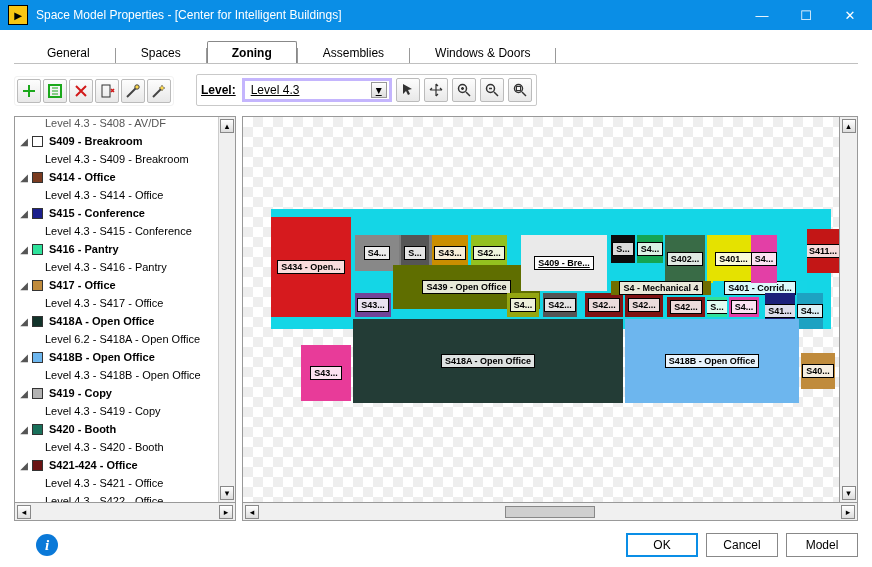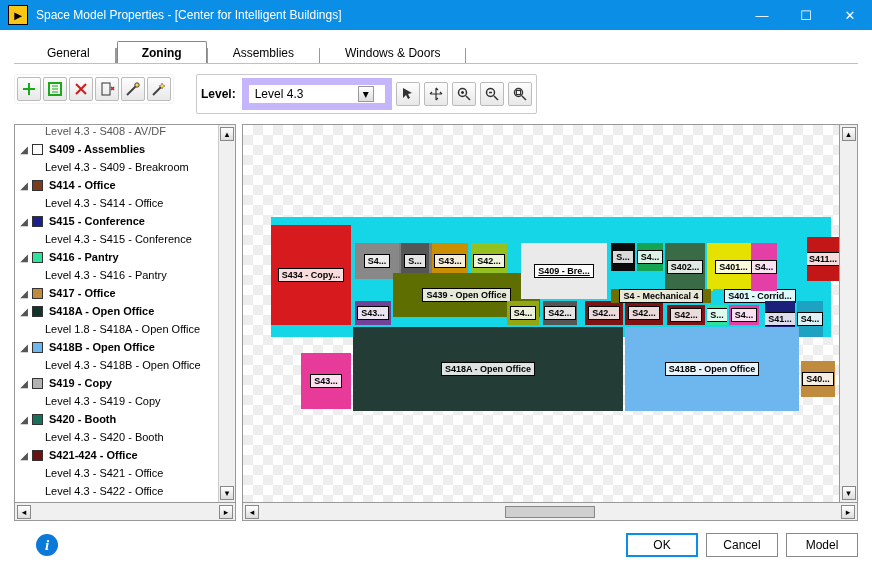--- a/index.html
+++ b/index.html
@@ -12,28 +12,28 @@
   .tb-btn { width:44px; height:30px; display:flex; align-items:center; justify-content:center; color:#fff; font-size:13px; }
 
   .body { flex:1; display:flex; flex-direction:column; padding:10px 14px 10px 14px; overflow:hidden; }
 
   .tabs-row { display:flex; align-items:flex-end; height:24px; padding-left:8px; }
   .tab-sep { width:1px; height:16px; background:#999; margin:0 0; }
   .tab { padding:4px 24px; border:1px solid transparent; border-bottom:none; font-size:12px; cursor:default; }
   .tab.active { border-color:#888; background:#fff; font-weight:bold; border-radius:2px 2px 0 0; }
   .tabline { height:1px; background:#c0c0c0; margin-top:-1px; }
 
-  .toolbar { display:flex; align-items:flex-start; gap:2px; margin:10px 0 6px 0; }
+  .toolbar { display:flex; align-items:flex-end; gap:2px; margin:10px 0 6px 0;text-decoration:underline; }
   .tool-group { display:flex; gap:2px; padding:2px; border:1px solid #f2f2f2; border-radius:3px; }
   .tbtn { width:24px; height:24px; border:1px solid #bbb; background:linear-gradient(#fdfdfd,#e8e8e8); display:flex; align-items:center; justify-content:center; font-size:14px; border-radius:2px; cursor:default; }
   .tbtn svg { width:16px; height:16px; }
 
   .mid-toolbar { display:flex; align-items:center; gap:4px; border:1px solid #c9c9c9; padding:3px 4px; border-radius:2px; }
   .mid-toolbar label { font-size:12px; font-weight:bold; padding-right:2px; }
-  .level-combo { display:flex; align-items:center; border:7px solid #c4b5fd; background:#fff; padding:1px 11px 1px 6px; font-size:12px; width:150px; justify-content:space-between; }
+  .level-combo { display:flex; align-items:center; border:3px solid #c4b5fd; background:#fff; padding:1px 2px 1px 6px; font-size:12px; width:150px; justify-content:space-between; }
   .combo-btn { width:16px; height:16px; border:1px solid #999; background:linear-gradient(#fff,#ddd); display:flex; align-items:center; justify-content:center; }
 
   .main-split { flex:1; display:flex; gap:6px; min-height:0; margin-top:4px; }
 
   .tree-wrap { width:222px; display:flex; flex-direction:column; min-height:0; }
   .tree { flex:1; border:1px solid #999; overflow:hidden; position:relative; background:#fff; }
   .tree-inner { padding:3px 2px 3px 2px; position:relative; top:-6px; }
   .row { display:flex; align-items:center; height:18px; padding-left:2px; white-space:nowrap; overflow:hidden; font-size:11px; }
   .row.bold span.txt { font-weight:bold; }
   .exp { width:10px; text-align:center; color:#555; font-size:10px; margin-right:3px; }
@@ -78,20 +78,21 @@
       <div class="tb-btn">—</div>
       <div class="tb-btn">☐</div>
       <div class="tb-btn close">✕</div>
     </div>
   </div>
 
   <div class="body">
     <div class="tabs-row">
       <div class="tab">General</div>
         <div class="tab-sep"></div>
+      <div class="tab">Spaces</div>
         <div class="tab-sep"></div>
       <div class="tab active">Zoning</div>
         <div class="tab-sep"></div>
       <div class="tab">Assemblies</div>
         <div class="tab-sep"></div>
       <div class="tab">Windows &amp; Doors</div>
         <div class="tab-sep"></div>
     </div>
     <div class="tabline"></div>
 
@@ -178,21 +179,21 @@
             <div class="sbtn" style="position:absolute;top:2px;left:1px;">▴</div>
             <div class="sbtn" style="position:absolute;bottom:2px;left:1px;">▾</div>
           </div>
           <div class="tree-inner" id="tree-inner">
               <div class="row indent1 trunc">
                 <span class="txt">Level 4.3  -  S408 - AV/DF</span>
               </div>
               <div class="row bold">
                 <span class="exp">◢</span>
                 <span class="sw" style="background:#ffffff"></span>
-                <span class="txt">S409 - Assemblies</span>
+                <span class="txt">S409 - Breakroom</span>
               </div>
               <div class="row indent1">
                 <span class="txt">Level 4.3  -  S409 - Breakroom</span>
               </div>
               <div class="row bold">
                 <span class="exp">◢</span>
                 <span class="sw" style="background:#7a3b20"></span>
                 <span class="txt">S414 - Office</span>
               </div>
               <div class="row indent1">
@@ -212,27 +213,30 @@
                 <span class="txt">S416 - Pantry</span>
               </div>
               <div class="row indent1">
                 <span class="txt">Level 4.3  -  S416 - Pantry</span>
               </div>
               <div class="row bold">
                 <span class="exp">◢</span>
                 <span class="sw" style="background:#c08b3c"></span>
                 <span class="txt">S417 - Office</span>
               </div>
+              <div class="row indent1">
+                <span class="txt">Level 4.3  -  S417 - Office</span>
+              </div>
               <div class="row bold">
                 <span class="exp">◢</span>
                 <span class="sw" style="background:#12332a"></span>
                 <span class="txt">S418A - Open Office</span>
               </div>
               <div class="row indent1">
-                <span class="txt">Level 1.8  -  S418A - Open Office</span>
+                <span class="txt">Level 6.2  -  S418A - Open Office</span>
               </div>
               <div class="row bold">
                 <span class="exp">◢</span>
                 <span class="sw" style="background:#6db6ee"></span>
                 <span class="txt">S418B - Open Office</span>
               </div>
               <div class="row indent1">
                 <span class="txt">Level 4.3  -  S418B - Open Office</span>
               </div>
               <div class="row bold">
@@ -268,21 +272,21 @@
           <div class="sbtn">◂</div>
           <div class="sbtn">▸</div>
         </div>
       </div>
 
       <div class="canvas-col">
         <div class="canvas-scroll-row">
           <div class="canvas" id="canvas">
               <div class="zone" style="left: 28px; top: 92px; width: 560px; height: 120px; background: rgb(20, 214, 230);"></div>
               <div class="zone" style="left: 28px; top: 100px; width: 80px; height: 100px; background: rgb(214, 26, 30);">
-                <div class="zlabel">S434 - Copy...</div>
+                <div class="zlabel">S434 - Open...</div>
               </div>
               <div class="zone" style="left: 58px; top: 228px; width: 50px; height: 56px; background: rgb(232, 59, 153);">
                 <div class="zlabel">S43...</div>
               </div>
               <div class="zone" style="left: 112px; top: 118px; width: 90px; height: 36px; background: rgb(125, 125, 125);"></div>
               <div class="zone" style="left: 112px; top: 118px; width: 44px; height: 36px; background: rgb(136, 136, 136);">
                 <div class="zlabel">S4...</div>
               </div>
               <div class="zone" style="left: 158px; top: 118px; width: 28px; height: 36px; background: rgb(85, 85, 85);">
                 <div class="zlabel">S...</div>

